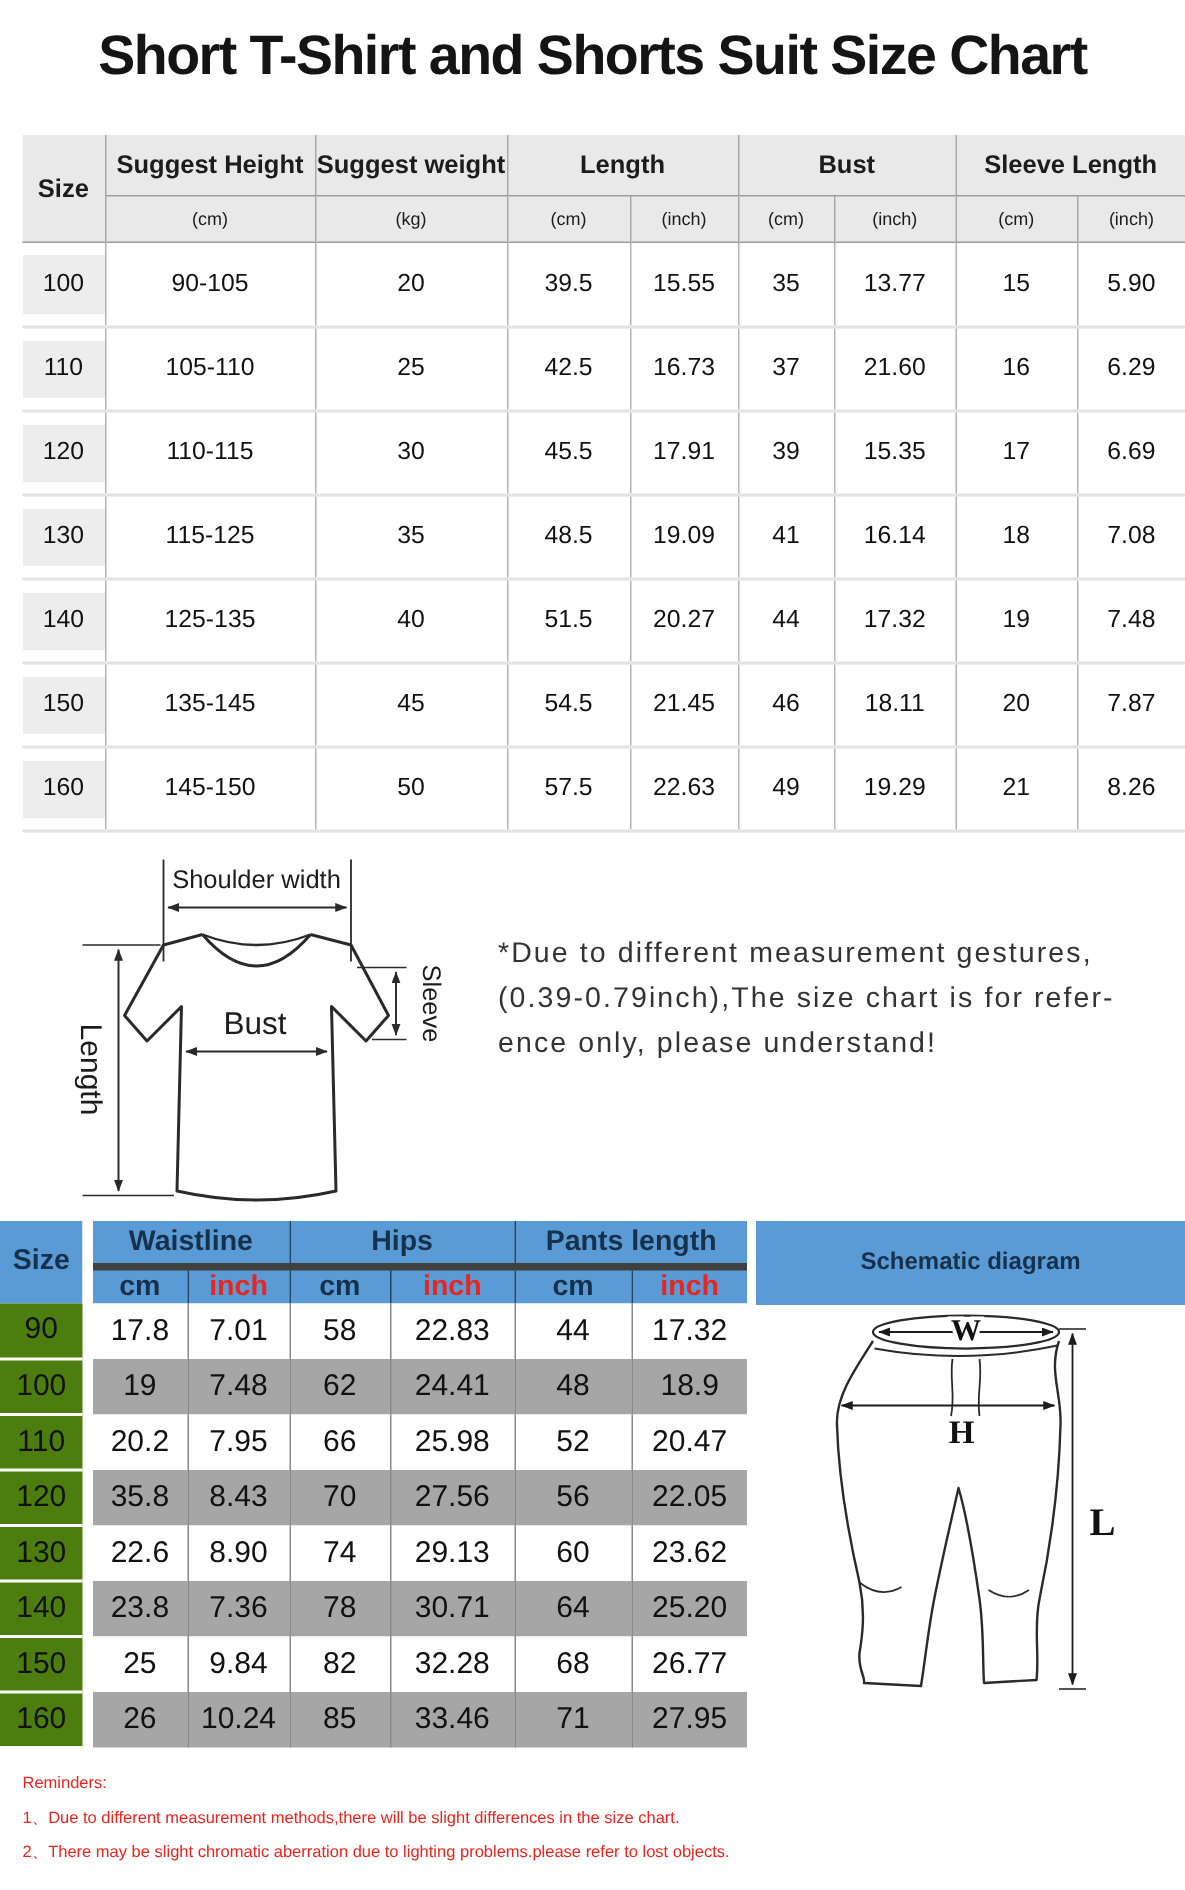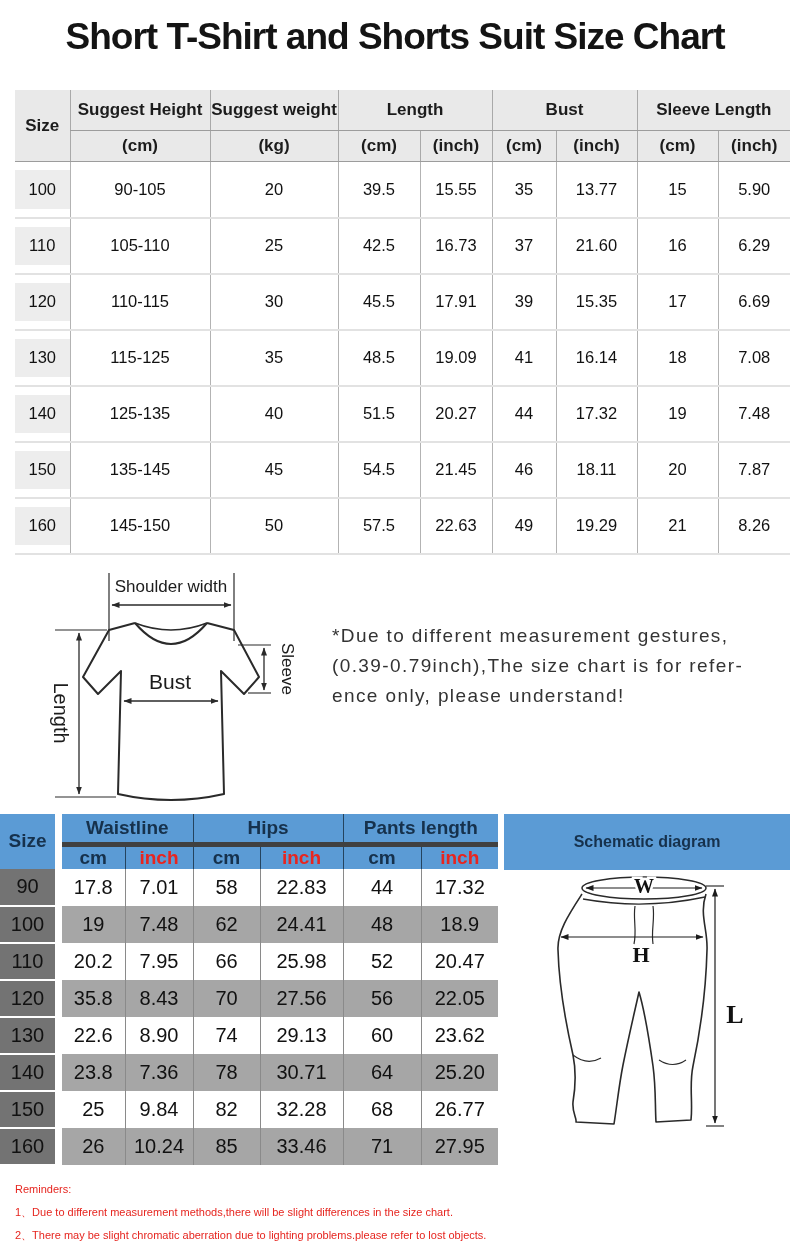--- a/index.html
+++ b/index.html
@@ -9,21 +9,21 @@
   }
   
   .title{
     text-align:center;margin:16px 0 0;font-size:37px;font-weight:800;
     letter-spacing:-1px;color:#141414;white-space:nowrap;
   }
   
   #t1{border-collapse:collapse;table-layout:fixed;width:775px;margin:32px 0 0 15px;}
   #t1 th,#t1 td{text-align:center;vertical-align:middle;padding:0;}
   #t1 .t1h th{background:#e9e9e9;font-weight:700;font-size:17px;height:40px;color:#1c1c1c;}
-  #t1 .t1h2 th{background:#e9e9e9;font-weight:700;font-size:17px;height:30px;color:#1c1c1c;
+  #t1 .t1h2 th{background:#e9e9e9;font-weight:400;font-size:12px;height:30px;color:#1c1c1c;
                border-bottom:1px solid #9c9c9c;border-left:1px solid #a9a9a9;}
   #t1 .t1h th:not(.t1corner){border-bottom:1.5px solid #9c9c9c;}
   #t1 .t1h th + th{border-left:1px solid #a9a9a9;}
   #t1 .t1corner{font-size:18px;border-bottom:1px solid #9c9c9c;}
   #t1 tr.t1r{height:56px;}
   #t1 tr.t1r td{font-size:16.5px;color:#111;border-bottom:2px solid #e2e2e2;}
   #t1 tr.t1r td + td{border-left:1px solid #b3b3b3;}
   #t1 td.t1size{background:#ededed;background-clip:content-box;padding:8px 0;font-size:16px;}
   .red{color:#e60012;}
   
@@ -39,21 +39,21 @@
   #t2 .t2h th:not(.t2corner){border-bottom:5px solid #404040;margin-left:21px;}
   #t2 .t2corner{font-size:23px;color:#152c42;}
   #t2 .t2gap{background:#fff;}
   #t2 .t2h .bl{border-left:1px solid #24435e;}
   #t2 .t2h2 th{background:#5b9bd5;color:#16314c;font-size:19px;font-weight:700;height:20px;
                border-left:1px solid #24435e;}
   #t2 .t2h2 th:first-child{border-left:none;}
   #t2 .t2h2 th.inch,#t2 .t2h .inch{color:#e8251f;}
   #t2 tr.t2r{height:37px;}
   #t2 tr.t2r td{font-size:20px;color:#111;}
-  #t2 td.t2size{background:#737373;border-bottom:2px solid #fff;font-size:20px;}
+  #t2 td.t2size{background:#4d7c0f;border-bottom:2px solid #fff;font-size:20px;}
   #t2 td.val{background:#fff;}
   #t2 tr.t2ralt td.val{background:#a6a6a6;}
   #t2 td.val{border-left:1px solid #8a8a8a;}
   #t2 td.val:nth-child(2){border-left:none;}
   #t2 td.vred{color:#e80000;}
   
   .schem{width:286px;margin-left:6px;flex:none;}
   .schem-h{height:56px;background:#5b9bd5;color:#16314c;font-size:16px;font-weight:700;
            display:flex;align-items:center;justify-content:center;}
   .schem-body{height:296px;background:#fff;display:flex;justify-content:center;}

